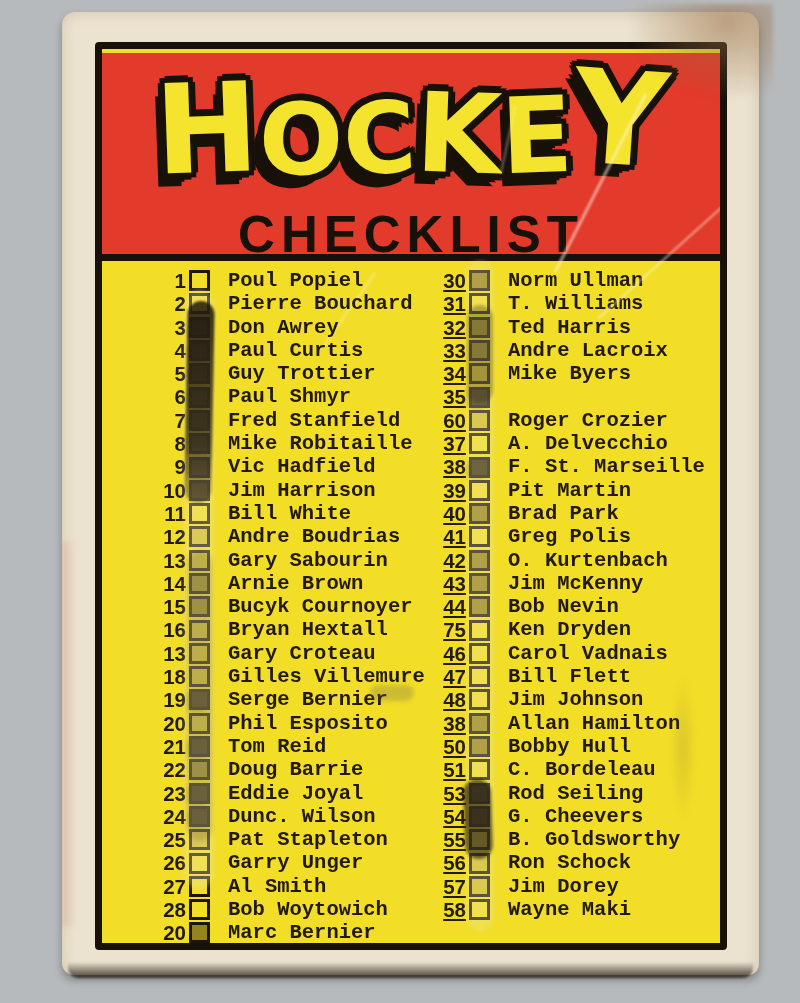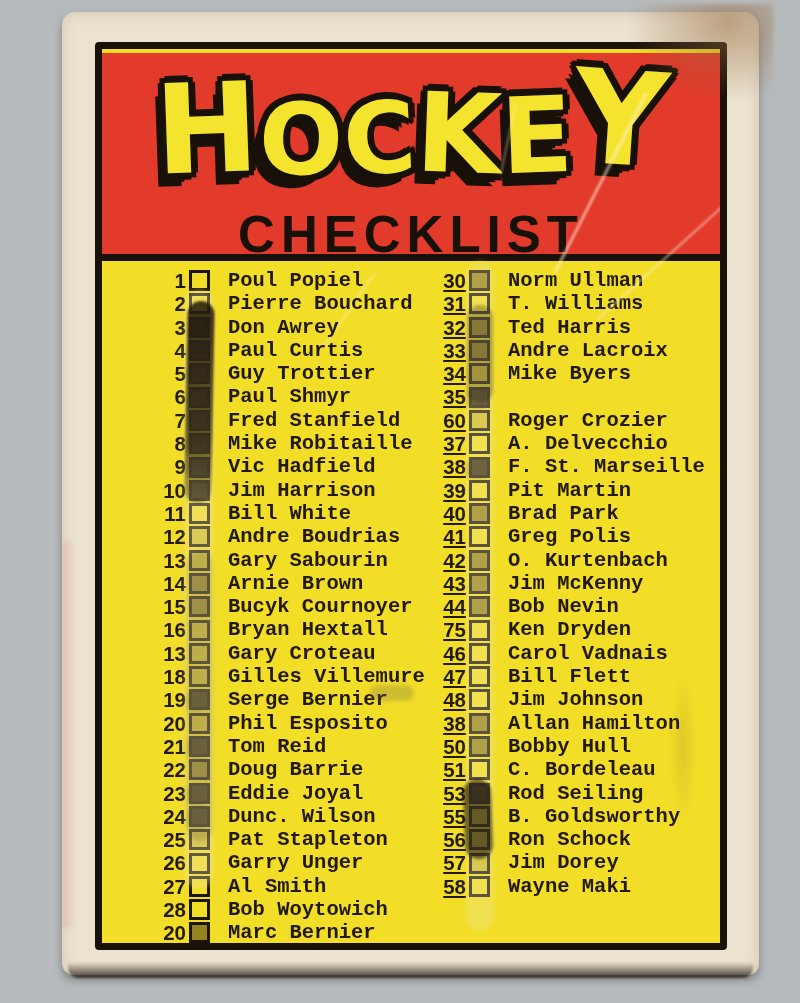--- a/index.html
+++ b/index.html
@@ -351,20 +351,25 @@
               <span class="num">51</span>
               <span class="box"></span>
               <span class="pname">C. Bordeleau</span>
             </div>
             <div class="row">
               <span class="num">53</span>
               <span class="box mark-heavy"></span>
               <span class="pname">Rod Seiling</span>
             </div>
             <div class="row">
+              <span class="num">54</span>
+              <span class="box mark-heavy"></span>
+              <span class="pname">G. Cheevers</span>
+            </div>
+            <div class="row">
               <span class="num">55</span>
               <span class="box mark-light"></span>
               <span class="pname">B. Goldsworthy</span>
             </div>
             <div class="row">
               <span class="num">56</span>
               <span class="box mark-light"></span>
               <span class="pname">Ron Schock</span>
             </div>
             <div class="row">

